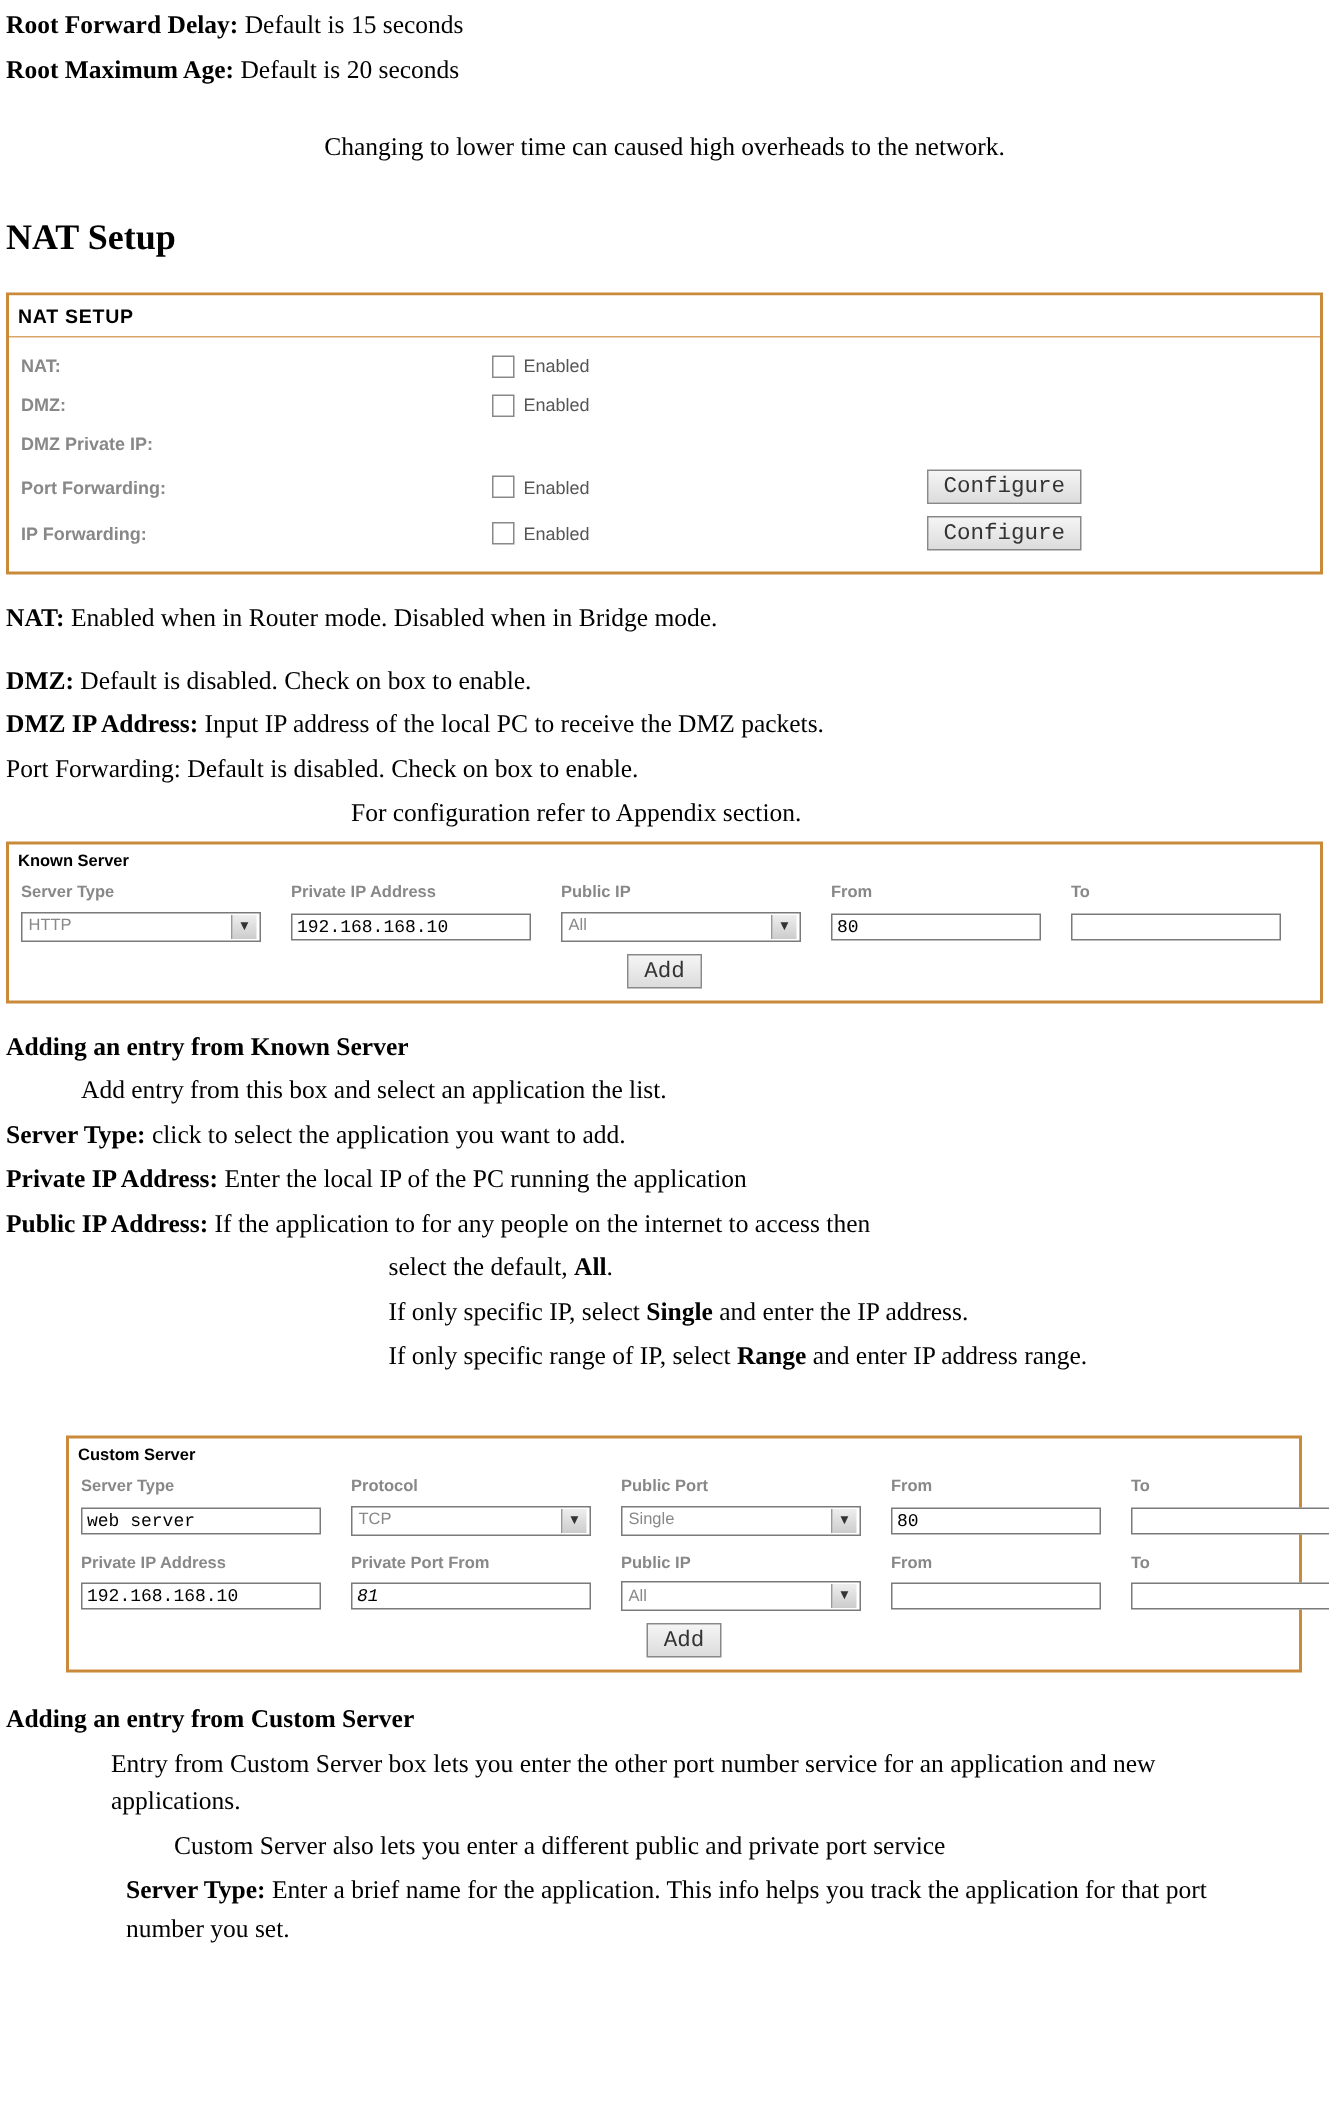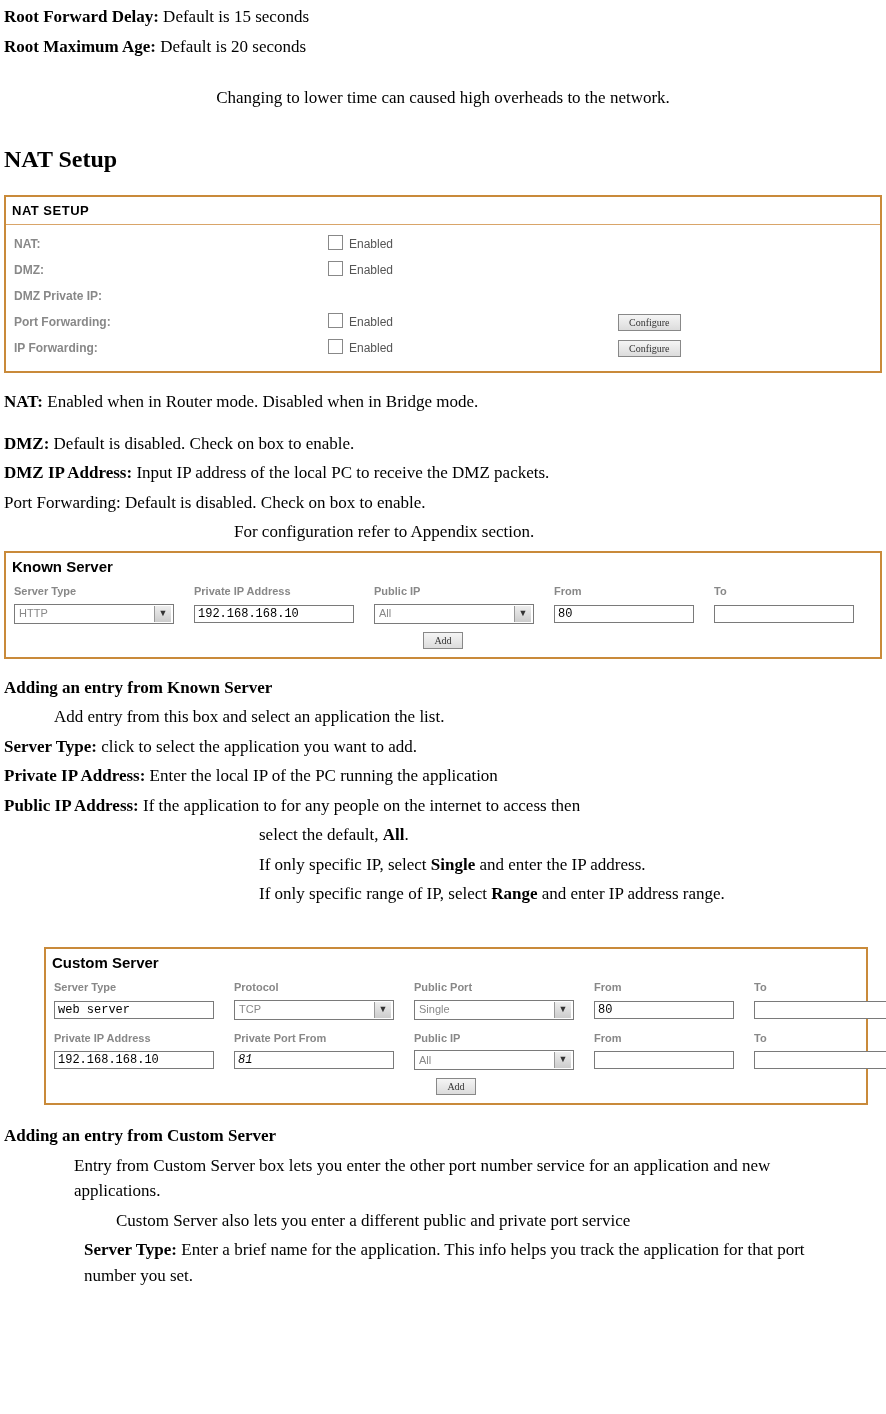--- a/index.html
+++ b/index.html
@@ -41,37 +41,37 @@
   }
   .nat-row {
     display: flex;
     align-items: center;
     padding: 4px 0;
     color: #888;
     font-weight: bold;
     font-size: 12px;
   }
   .nat-label { width: 290px; }
-  .nat-mid { width: 290px; display: flex; align-items: flex-start; gap: 6px; font-weight: normal; color:#555;padding-left:24px;}
+  .nat-mid { width: 290px; display: flex; align-items: center; gap: 6px; font-weight: normal; color:#555;padding-left:24px;}
   .nat-right { flex: 1; display:flex; }
   .chk {
     width: 13px; height: 13px; border: 1px solid #888; background:#fff; display:inline-block;
   }
   .txtinput {
     font-family: "Courier New", monospace;
     font-size: 12px;
     padding: 1px 3px;
     border: 1px solid #7a7a7a;
     background: #fff;
     height: 18px;
     box-sizing: border-box;
   }
   .btn {
-    font-family: Liberation Serif, serif;
-    font-size: 10px;
+    font-family: Liberation Mono, monospace;
+    font-size: 15px;
     color: #333;
     background: linear-gradient(#f5f5f5, #dcdcdc);
     border: 1px solid #888;
     padding: 2px 10px;
     cursor: pointer;
   }
   .sel {
     font-family: Verdana, sans-serif;
     font-size: 11px;
     border: 1px solid #7a7a7a;
@@ -94,21 +94,21 @@
   .ks-panel, .cs-panel {
     border: 2px solid #c98a3a;
     margin: 6px 0 16px 0;
     font-family: Verdana, sans-serif;
     font-size: 11px;
     color: #888;
   }
   .ks-title {
     font-weight: bold;
     color: #000;
-    font-size: 15px;
+    font-size: 11px;
     padding: 3px 6px;
   }
   .ks-grid {
     display: grid;
     padding: 2px 8px 8px 8px;
     gap: 4px 10px;
     align-items: center;
   }
   .ks-grid.header { padding-top: 2px; padding-bottom: 2px;}
   .ks-head { font-weight: bold; font-size: 11px; color:#888; }

